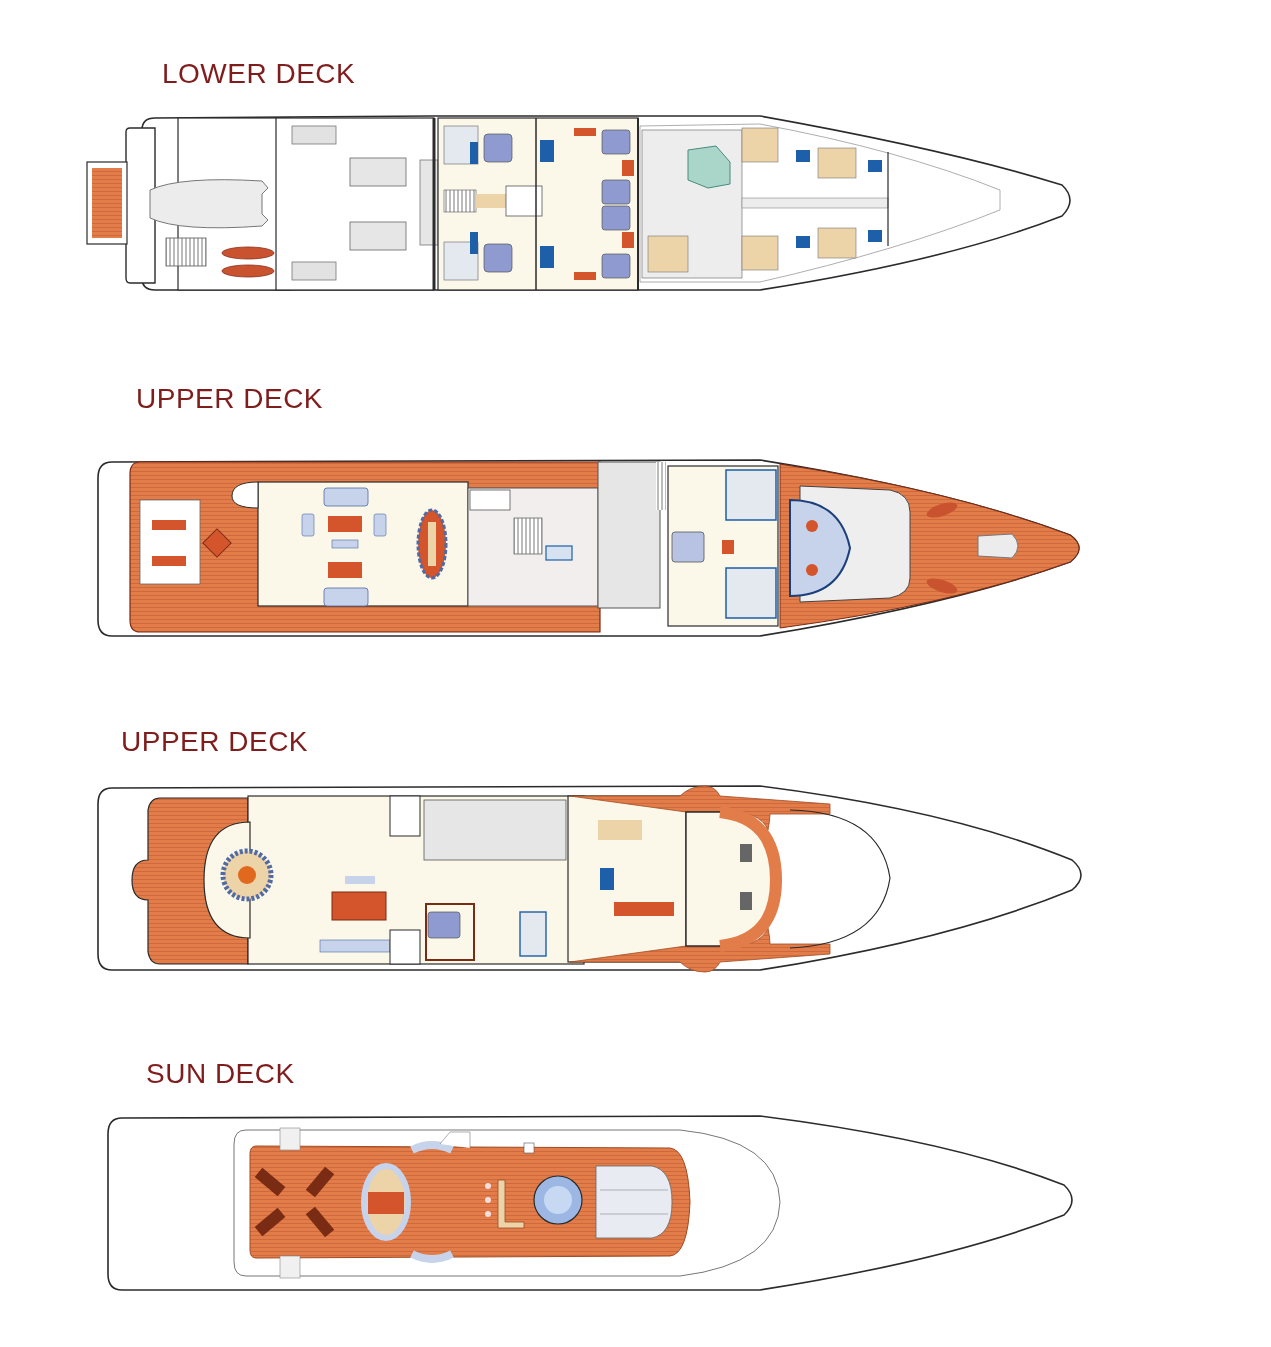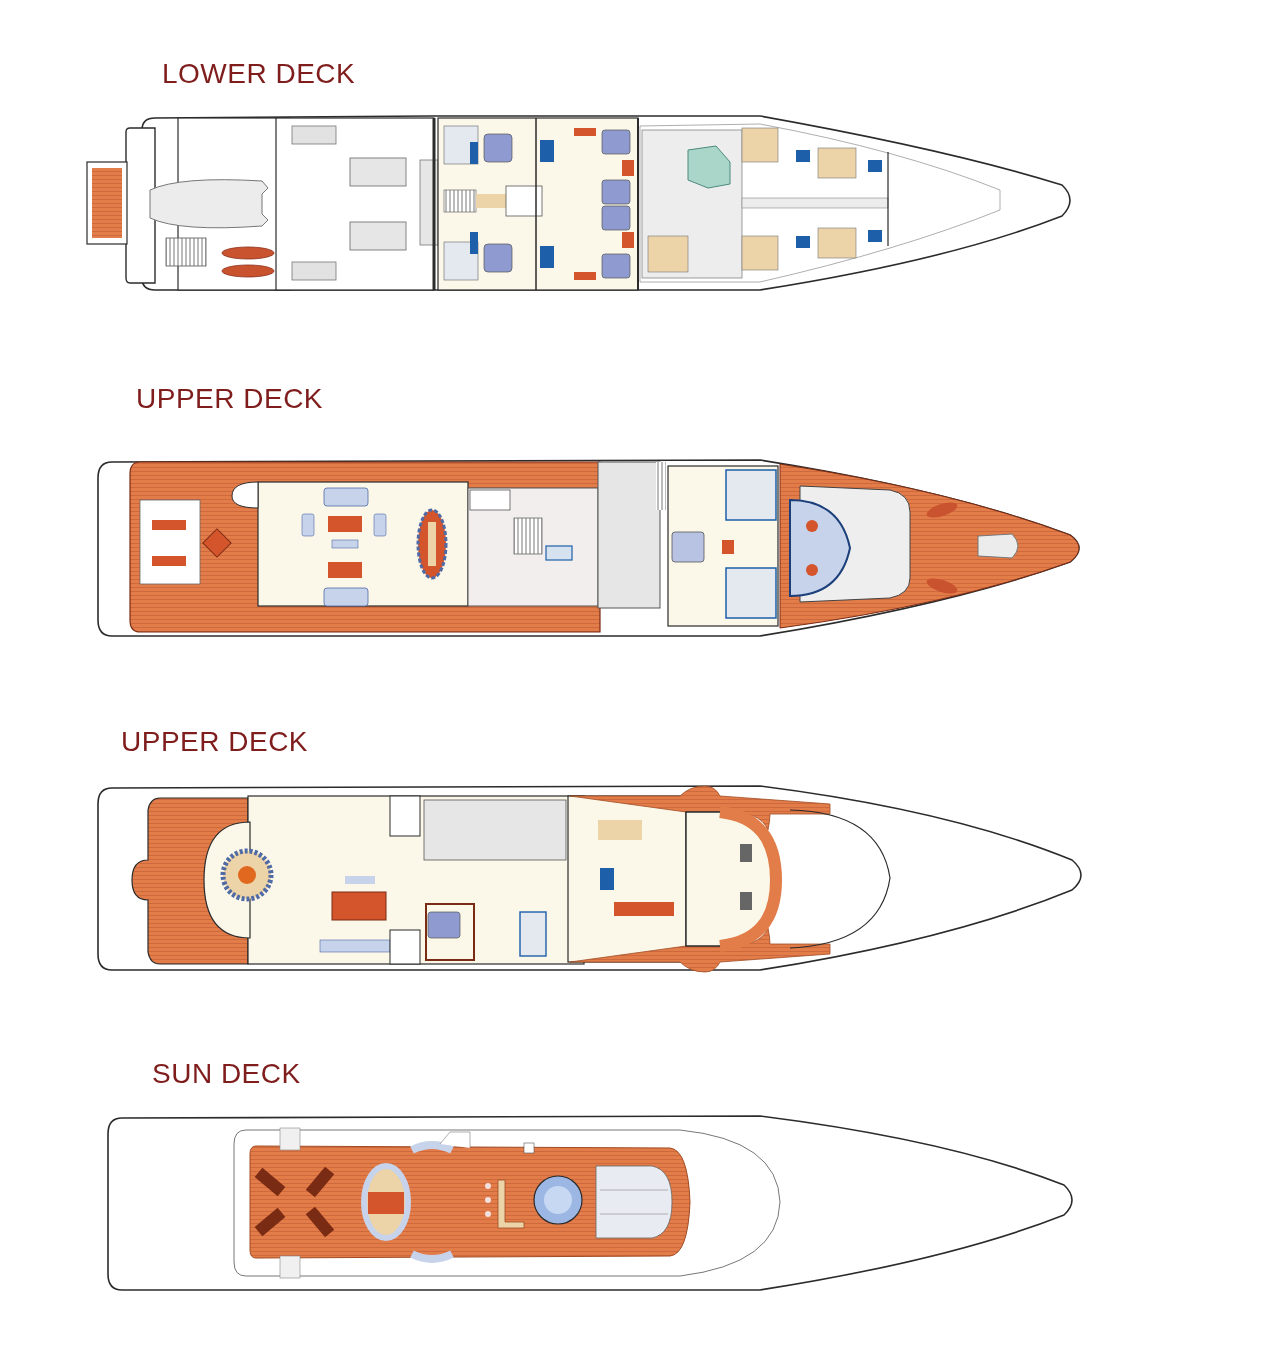--- a/index.html
+++ b/index.html
@@ -6,21 +6,21 @@
   body{width:1271px;height:1347px;position:relative;overflow:hidden;font-family:"Liberation Sans",sans-serif;}
   .deck-label{position:absolute;font-size:28px;color:#7f1d1d;letter-spacing:0.5px;font-weight:normal;}
   svg{position:absolute;left:0;top:0;}
 </style>
 </head>
 <body>
 
 <div class="deck-label" style="left:162px;top:58px;">LOWER DECK</div>
 <div class="deck-label" style="left:136px;top:383px;">UPPER DECK</div>
 <div class="deck-label" style="left:121px;top:726px;text-align:center;">UPPER DECK</div>
-<div class="deck-label" style="left:152px;top:1058px;">SUN DECK</div>
+<div class="deck-label" style="left:146px;top:1058px;">SUN DECK</div>
 
 <svg width="1271" height="1347" viewBox="0 0 1271 1347" xmlns="http://www.w3.org/2000/svg">
   <defs>
     <pattern id="teak" width="6" height="4" patternUnits="userSpaceOnUse">
       <rect width="6" height="4" fill="#e27c48"></rect>
       <line x1="0" y1="3.5" x2="6" y2="3.5" stroke="#c9653a" stroke-width="0.8"></line>
     </pattern>
     <pattern id="teakv" width="4" height="6" patternUnits="userSpaceOnUse">
       <rect width="4" height="6" fill="#e27c48"></rect>
       <line x1="3.5" y1="0" x2="3.5" y2="6" stroke="#c9653a" stroke-width="0.8"></line>

